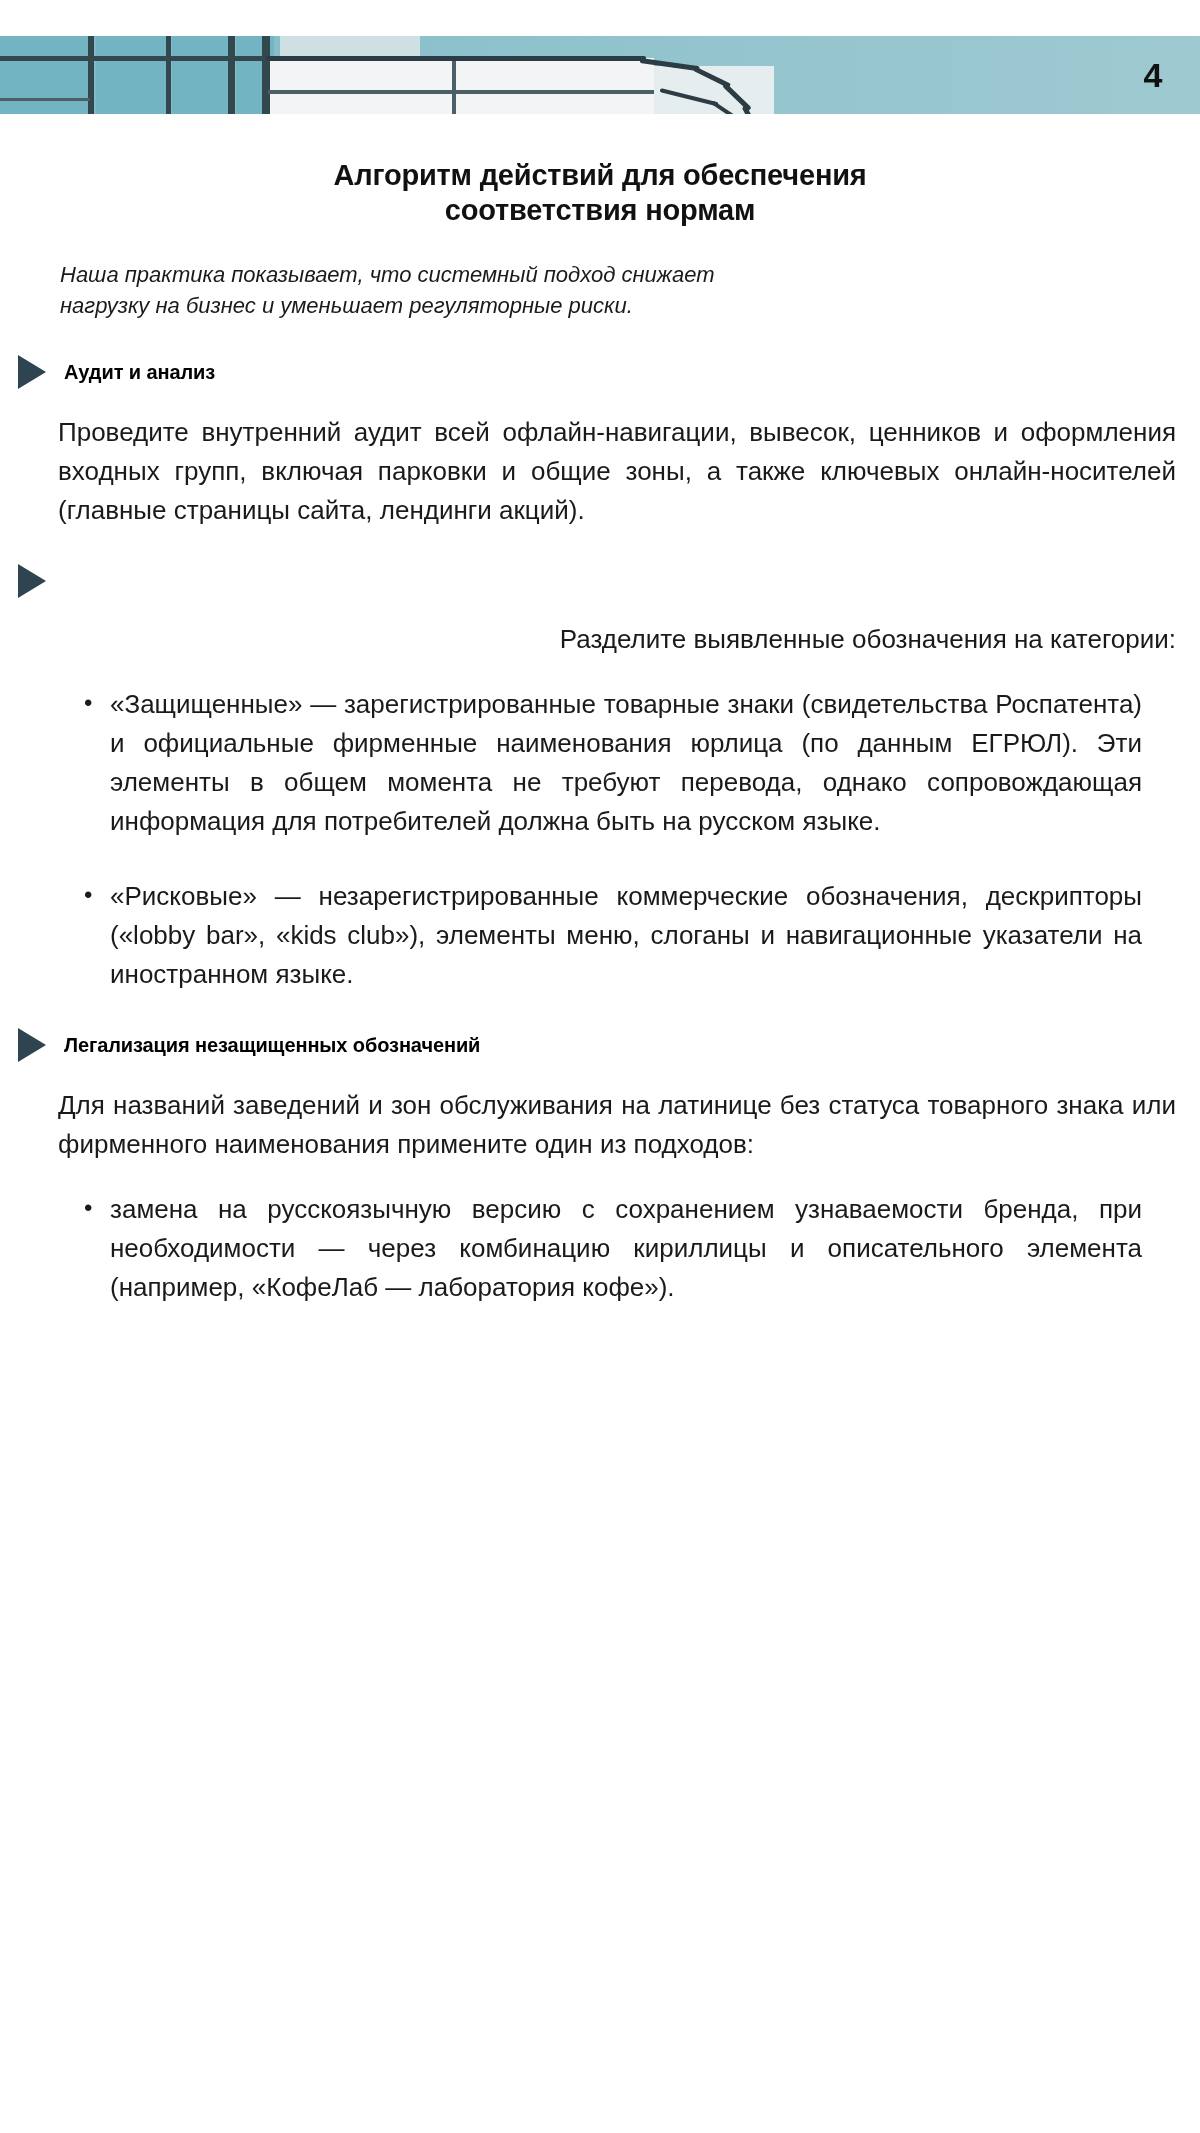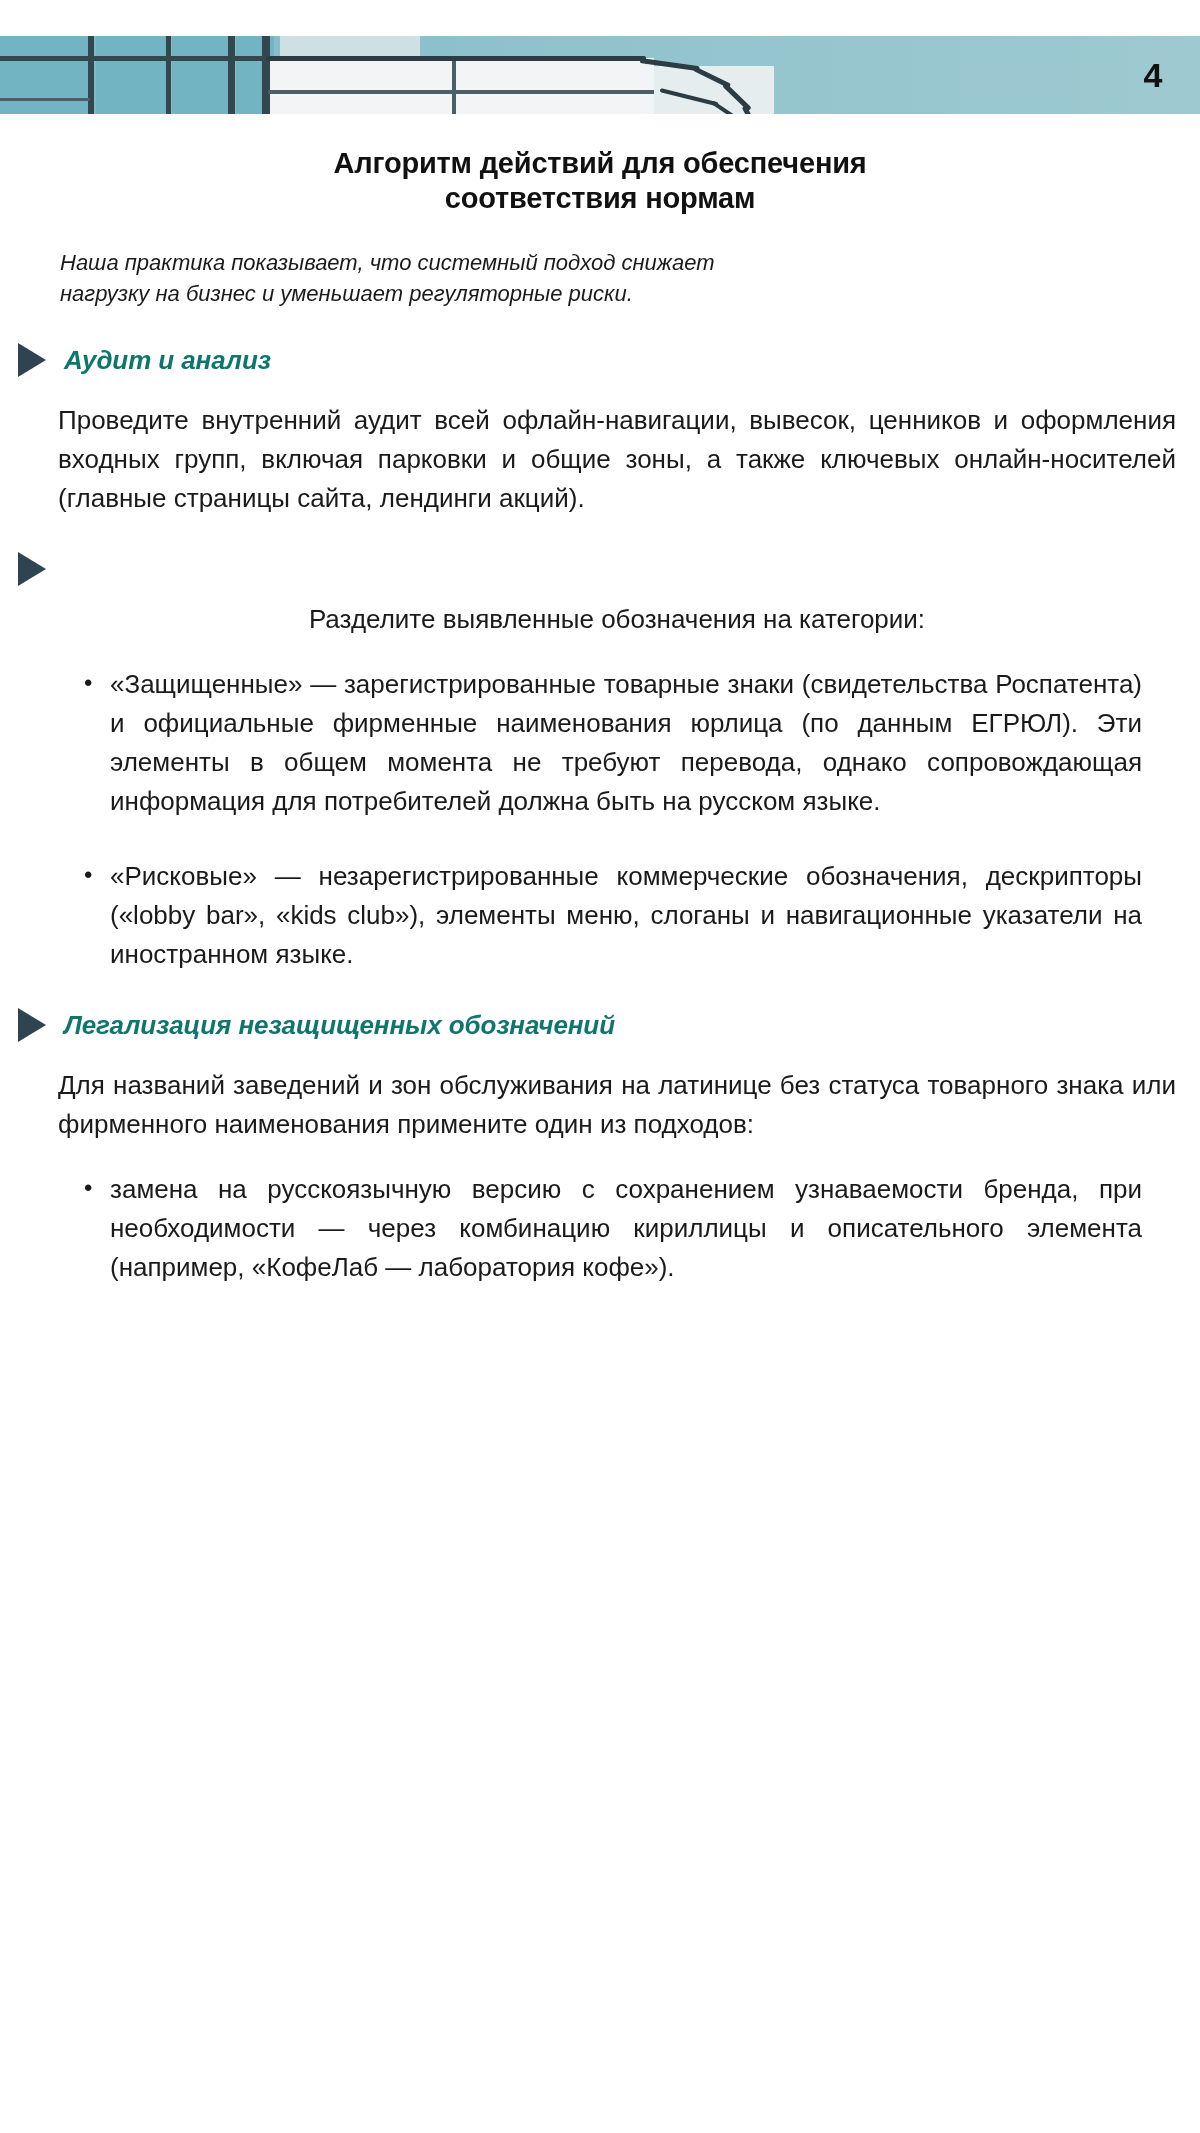--- a/index.html
+++ b/index.html
@@ -62,21 +62,21 @@
     font-weight: bold;
     color: #111111;
     line-height: 1;
     letter-spacing: -0.5px;
   }
 
   
   .content {
     position: absolute;
     left: 0;
-    top: 106px;
+    top: 118px;
     width: 1200px;
   }
 
   .doc-title {
     margin: 40px auto 0 auto;
     width: 760px;
     text-align: center;
     font-size: 29px;
     font-weight: bold;
     line-height: 1.22;
@@ -107,38 +107,37 @@
   }
   .marker {
     width: 0;
     height: 0;
     border-top: 17px solid transparent;
     border-bottom: 17px solid transparent;
     border-left: 28px solid #2e4450;
     flex: 0 0 auto;
   }
   .section-title {
-    font-size: 26px;
+    font-size: 20px;
     font-weight: bold;
-    color: #0f766e;
+    color: #000000;
     letter-spacing: -0.1px;
-    font-style: italic;
   }
 
   .para {
     margin-top: 24px;
     padding: 0 24px 0 58px;
     font-size: 26px;
     line-height: 1.50;
     text-align: justify;
     color: #1a1a1a;
   }
   .para.lead {
-    text-align: center;
-    margin-top: 14px;
+    text-align: right;
+    margin-top: 22px;
   }
 
   ul.bullets {
     list-style: none;
     margin: 8px 0 0 0;
     padding: 0 58px 0 80px;
   }
   ul.bullets li {
     position: relative;
     font-size: 26px;

